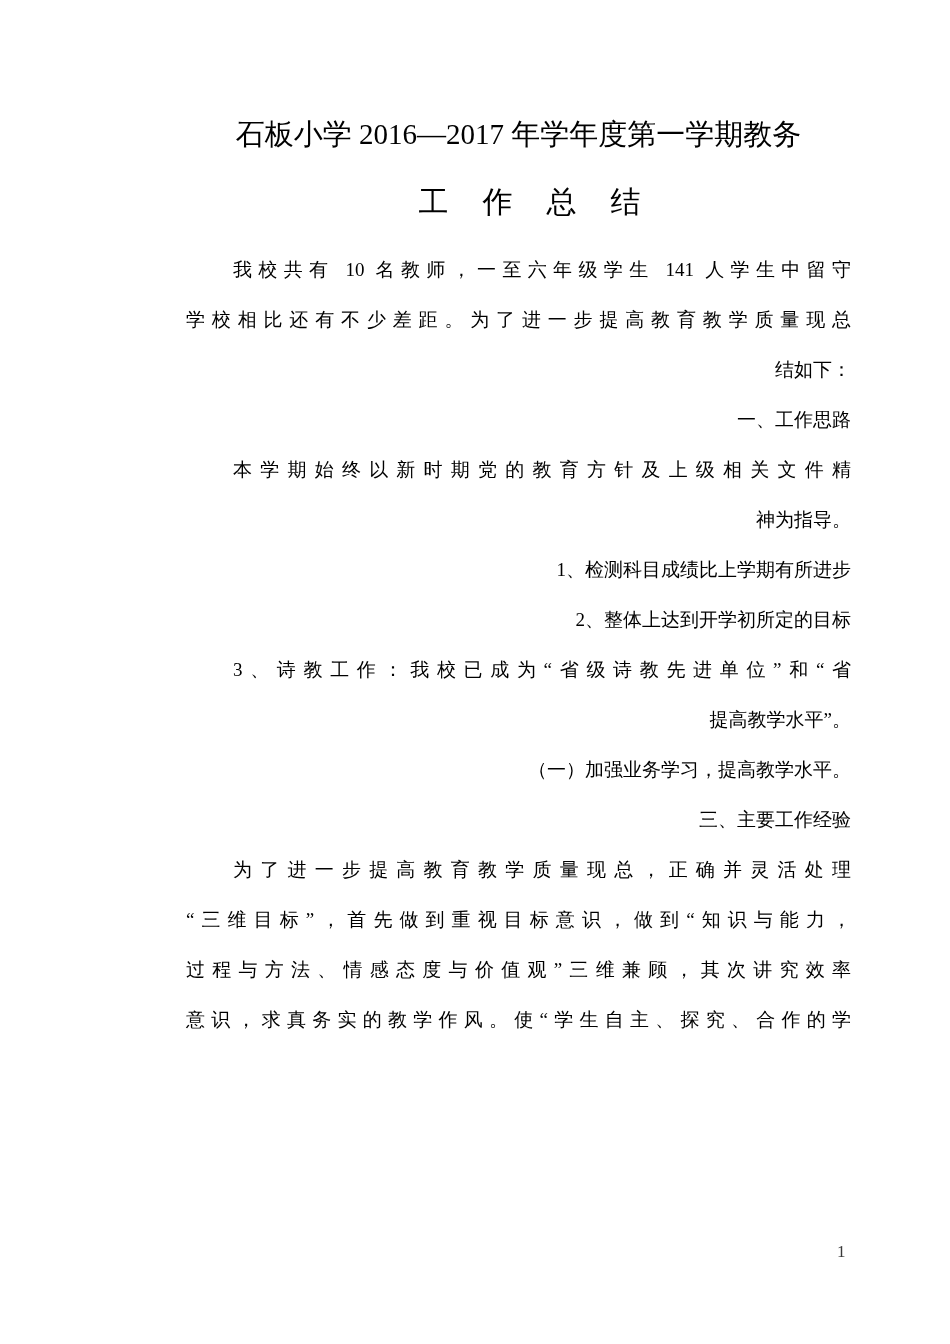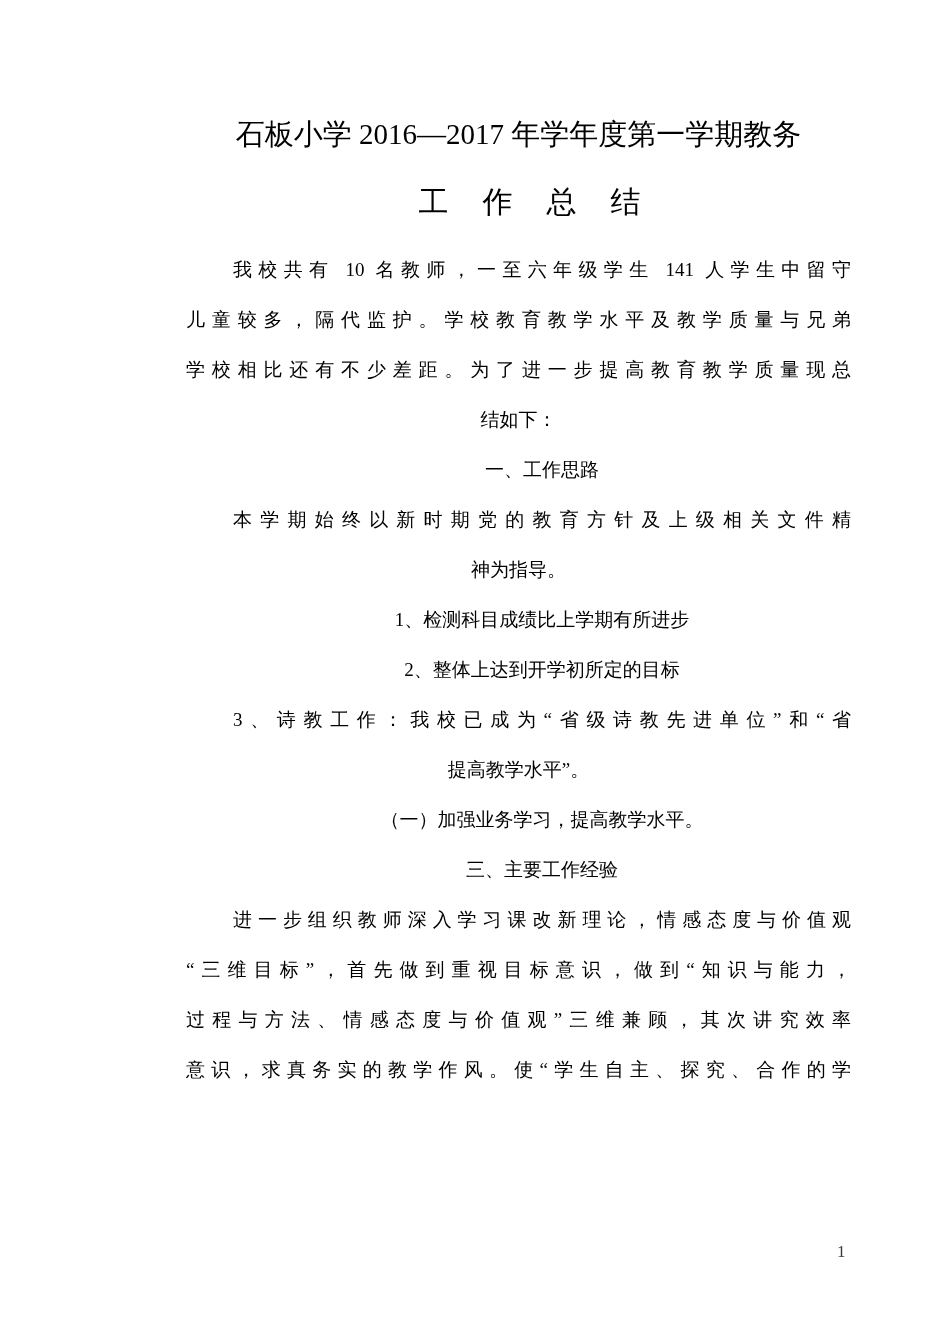--- a/index.html
+++ b/index.html
@@ -41,21 +41,21 @@
   .bodytext {
     position: absolute;
     left: 145px;
     top: 245px;
     width: 665px;
     font-size: 19px;
     line-height: 50px;
   }
   .line {
     width: 665px;
-    text-align: center;
+    text-align: right;
   }
   .line.ind {
     text-indent: 47px;
   }
   .line.jst {
     text-align: justify;
     text-align-last: justify;
     -moz-text-align-last: justify;
   }
   .pagenum {
@@ -70,33 +70,32 @@
 </head>
 <body>
 
 <div class="page">
 
   <div class="title1">石板小学 2016—2017 年学年度第一学期教务</div>
   <div class="title2">工　作　总　结</div>
 
   <div class="bodytext">
     <div class="line ind jst">我校共有 10 名教师，一至六年级学生 141 人学生中留守</div>
-    <div class="line jst">儿童较多，隔代监护。学校教育教学水平及教学质量与兄弟</div>
     <div class="line jst">学校相比还有不少差距。为了进一步提高教育教学质量现总</div>
     <div class="line">结如下：</div>
     <div class="line ind">一、工作思路</div>
     <div class="line ind jst">本学期始终以新时期党的教育方针及上级相关文件精</div>
     <div class="line">神为指导。</div>
     <div class="line ind">1、检测科目成绩比上学期有所进步</div>
     <div class="line ind">2、整体上达到开学初所定的目标</div>
     <div class="line ind jst">3、诗教工作：我校已成为“省级诗教先进单位”和“省</div>
     <div class="line">提高教学水平”。</div>
     <div class="line ind">（一）加强业务学习，提高教学水平。</div>
     <div class="line ind">三、主要工作经验</div>
-    <div class="line ind jst">进一步组织教师深入学习课改新理论，情感态度与价值观</div>
+    <div class="line ind jst">为了进一步提高教育教学质量现总，正确并灵活处理</div>
     <div class="line jst">“三维目标”，首先做到重视目标意识，做到“知识与能力，</div>
     <div class="line jst">过程与方法、情感态度与价值观”三维兼顾，其次讲究效率</div>
     <div class="line jst">意识，求真务实的教学作风。使“学生自主、探究、合作的学</div>
   </div>
 
   <div class="pagenum">1</div>
 
 </div>
 
 </body></html>

